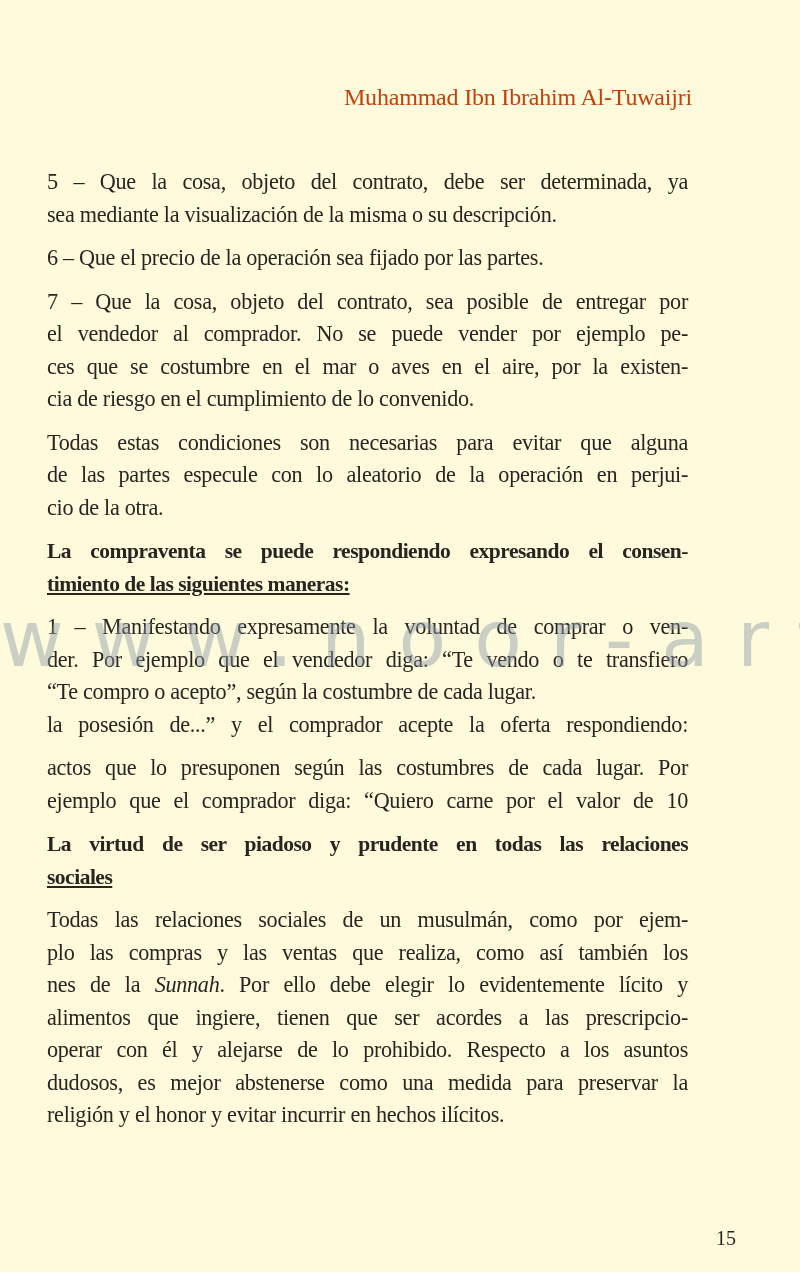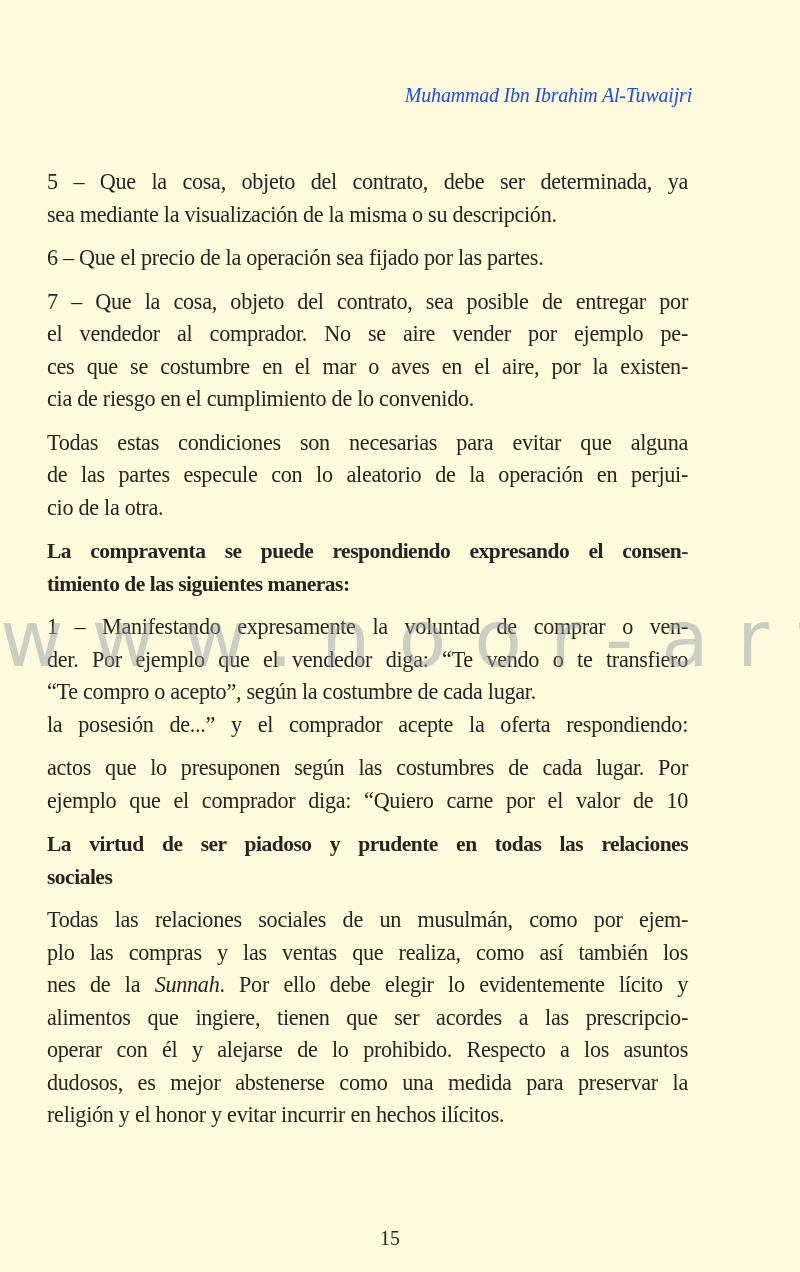--- a/index.html
+++ b/index.html
@@ -7,43 +7,43 @@
     width: 800px; height: 1272px;
     background: #fefbdd;
     position: relative;
     overflow: hidden;
     font-family: "Liberation Serif", "DejaVu Serif", serif;
     color: #2a2420;
   }
   .page { position: absolute; left: 0; top: 0; width: 800px; height: 1272px; }
   .running-head {
     position: absolute; top: 84px; right: 108px;
-    font-style: italic; font-size: 20px; letter-spacing: -0.2px;
-    color: #1d4ed8;
+    font-size: 24px; letter-spacing: -0.2px;
+    color: #c2410c;
   }
   .body-text {
     position: absolute; left: 47px; top: 166px; width: 641px;
   }
   .p {
     font-size: 22.2px; line-height: 32.5px; margin: 0 0 11px 0;
     text-align: justify;
     letter-spacing: -0.3px;
   }
   .p .line { display: block; text-align: justify; text-align-last: justify; white-space: nowrap; }
   .p .line.last { text-align-last: left; }
   .h {
     font-weight: bold; font-size: 21.5px; line-height: 32.5px; margin: 0 0 11px 0;
     letter-spacing: -0.5px;
   }
   .h .line { display: block; text-align: justify; text-align-last: justify; white-space: nowrap; }
-  .h .line.last { text-align-last: left; }
+  .h .line.last { text-align-last: left; text-decoration: underline; }
   em { font-style: italic; }
   .page-number {
-    position: absolute; top: 1227px; left: 0; width: 736px; text-align: center;
-    font-size: 20px; color: #2a2420; margin-left: 22px;
+    position: absolute; top: 1227px; left: 0; width: 736px; text-align: right;
+    font-size: 20px; color: #2a2420;
   }
   .watermark {
     position: absolute; left: 0; top: 600px; width: 800px;
     font-family: "DejaVu Sans", sans-serif;
     font-size: 78px; letter-spacing: 28px; white-space: nowrap;
     color: rgba(140, 150, 165, 0.45);
     pointer-events: none; line-height: 1;
   }
 </style>
 </head>
@@ -59,21 +59,21 @@
       <span class="line">5 – Que la cosa, objeto del contrato, debe ser determinada, ya</span>
       <span class="line last">sea mediante la visualización de la misma o su descripción.</span>
     </p>
 
     <p class="p">
       <span class="line last">6 – Que el precio de la operación sea fijado por las partes.</span>
     </p>
 
     <p class="p">
       <span class="line">7 – Que la cosa, objeto del contrato, sea posible de entregar por</span>
-      <span class="line">el vendedor al comprador. No se aire vender por ejemplo pe-</span>
+      <span class="line">el vendedor al comprador. No se puede vender por ejemplo pe-</span>
       <span class="line">ces que se costumbre en el mar o aves en el aire, por la existen-</span>
       <span class="line last">cia de riesgo en el cumplimiento de lo convenido.</span>
     </p>
 
     <p class="p">
       <span class="line">Todas estas condiciones son necesarias para evitar que alguna</span>
       <span class="line">de las partes especule con lo aleatorio de la operación en perjui-</span>
       <span class="line last">cio de la otra.</span>
     </p>
 

